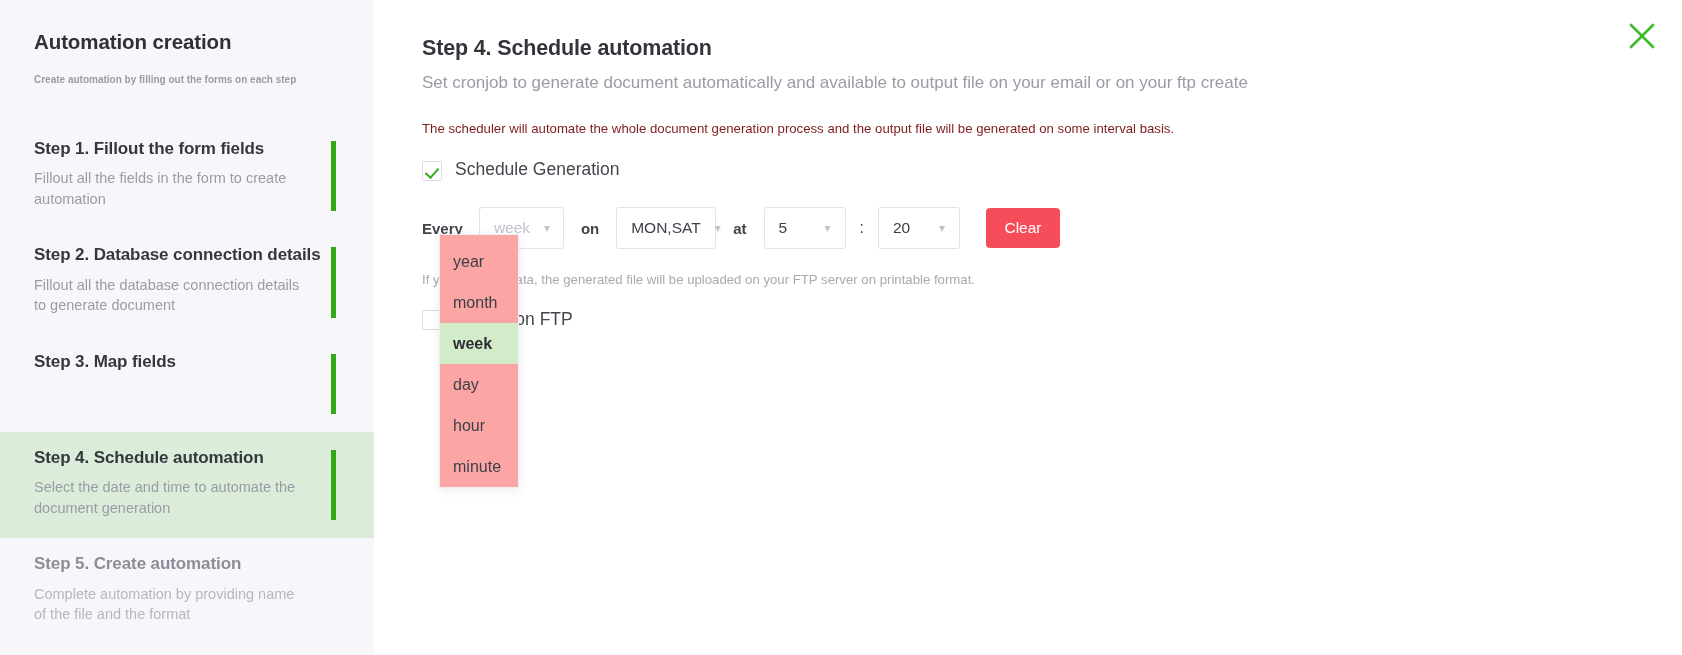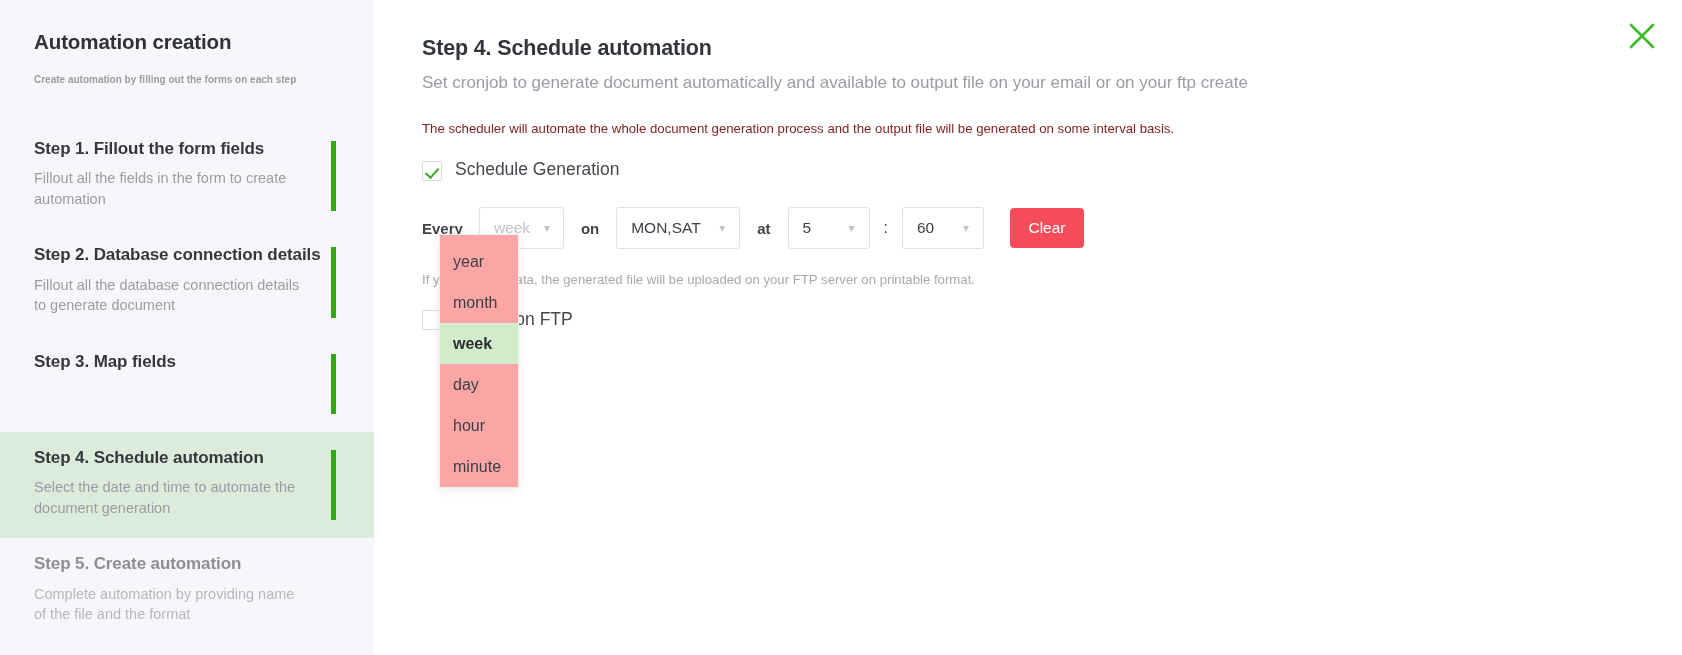--- a/index.html
+++ b/index.html
@@ -176,21 +176,21 @@
   .selbox .caret {
     margin-left: auto;
     padding-left: 14px;
     color: #c3c3cb;
     font-size: 12px;
     line-height: 1;
   }
   .selbox.placeholder { color: #c3c3cb; }
   .selbox.placeholder .val { color: #c3c3cb; }
   #sel-every { width: 85px; }
-  #sel-on    { width: 124px; }
+  #sel-on    { width: 100px; }
   #sel-hour  { width: 82px; }
   #sel-min   { width: 82px; }
   .gap-lbl {
     font-size: 15px; color: #41454b; font-weight: bold;
   }
   .colon { font-size: 16px; color: #41454b; }
   .btn-clear {
     height: 40px;
     min-width: 74px;
     background: #f74d5a;
@@ -335,21 +335,21 @@
       <span class="gap-lbl" style="margin:0 17px;">at</span>
 
       <div class="selbox" id="sel-hour">
         <span class="val">5</span>
         <span class="caret">▾</span>
       </div>
 
       <span class="colon" style="margin:0 14px;">:</span>
 
       <div class="selbox" id="sel-min">
-        <span class="val">60</span>
+        <span class="val">20</span>
         <span class="caret">▾</span>
       </div>
 
       <button class="btn-clear" style="margin-left:26px;">Clear</button>
     </div>
 
     <p class="ftp-note">If you put FTP data, the generated file will be uploaded on your FTP server on printable format.</p>
 
     <div class="ftp-chk-row">
       <span class="chk"></span>

